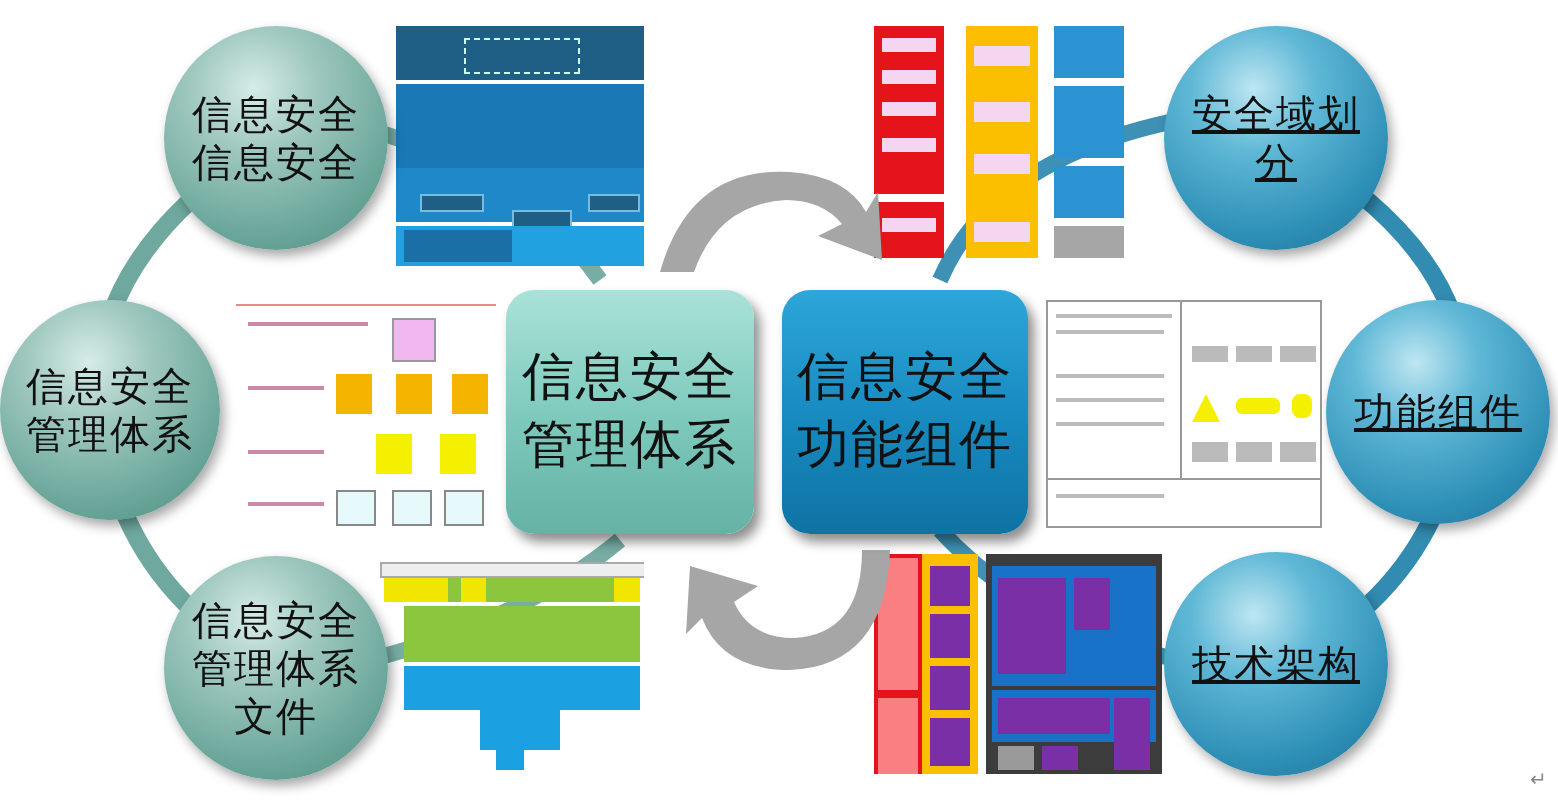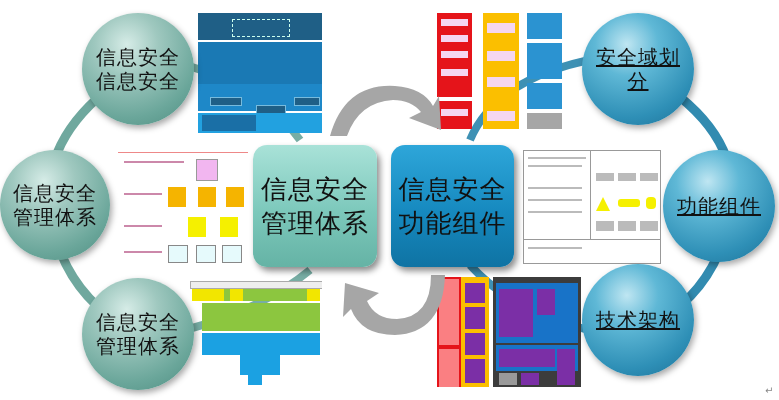--- a/index.html
+++ b/index.html
@@ -168,33 +168,34 @@
 <div class="circle mgmt" style="left:0px;top:150px;width:110px;height:110px;">
   <div>
     <div>信息安全</div>
     <div>管理体系</div>
   </div>
 </div>
 <div class="circle mgmt" style="left:82px;top:278px;width:112px;height:112px;">
   <div>
     <div>信息安全</div>
     <div>管理体系</div>
+    <div>文件</div>
   </div>
 </div>
 
 <div class="circle tech" style="left:582px;top:13px;width:112px;height:112px;">
   <div>
     <div>安全域划</div>
     <div>分</div>
   </div>
 </div>
 <div class="circle tech" style="left:663px;top:150px;width:112px;height:112px;">
   <div>
     <div>功能组件</div>
   </div>
 </div>
-<div class="circle tech" style="left:582px;top:264px;width:112px;height:112px;">
+<div class="circle tech" style="left:582px;top:276px;width:112px;height:112px;">
   <div>
     <div>技术架构</div>
   </div>
 </div>
 
 <div class="abs" style="left:765px;top:385px;font-size:10px;color:#888;">↵</div>
 
 </body></html>

